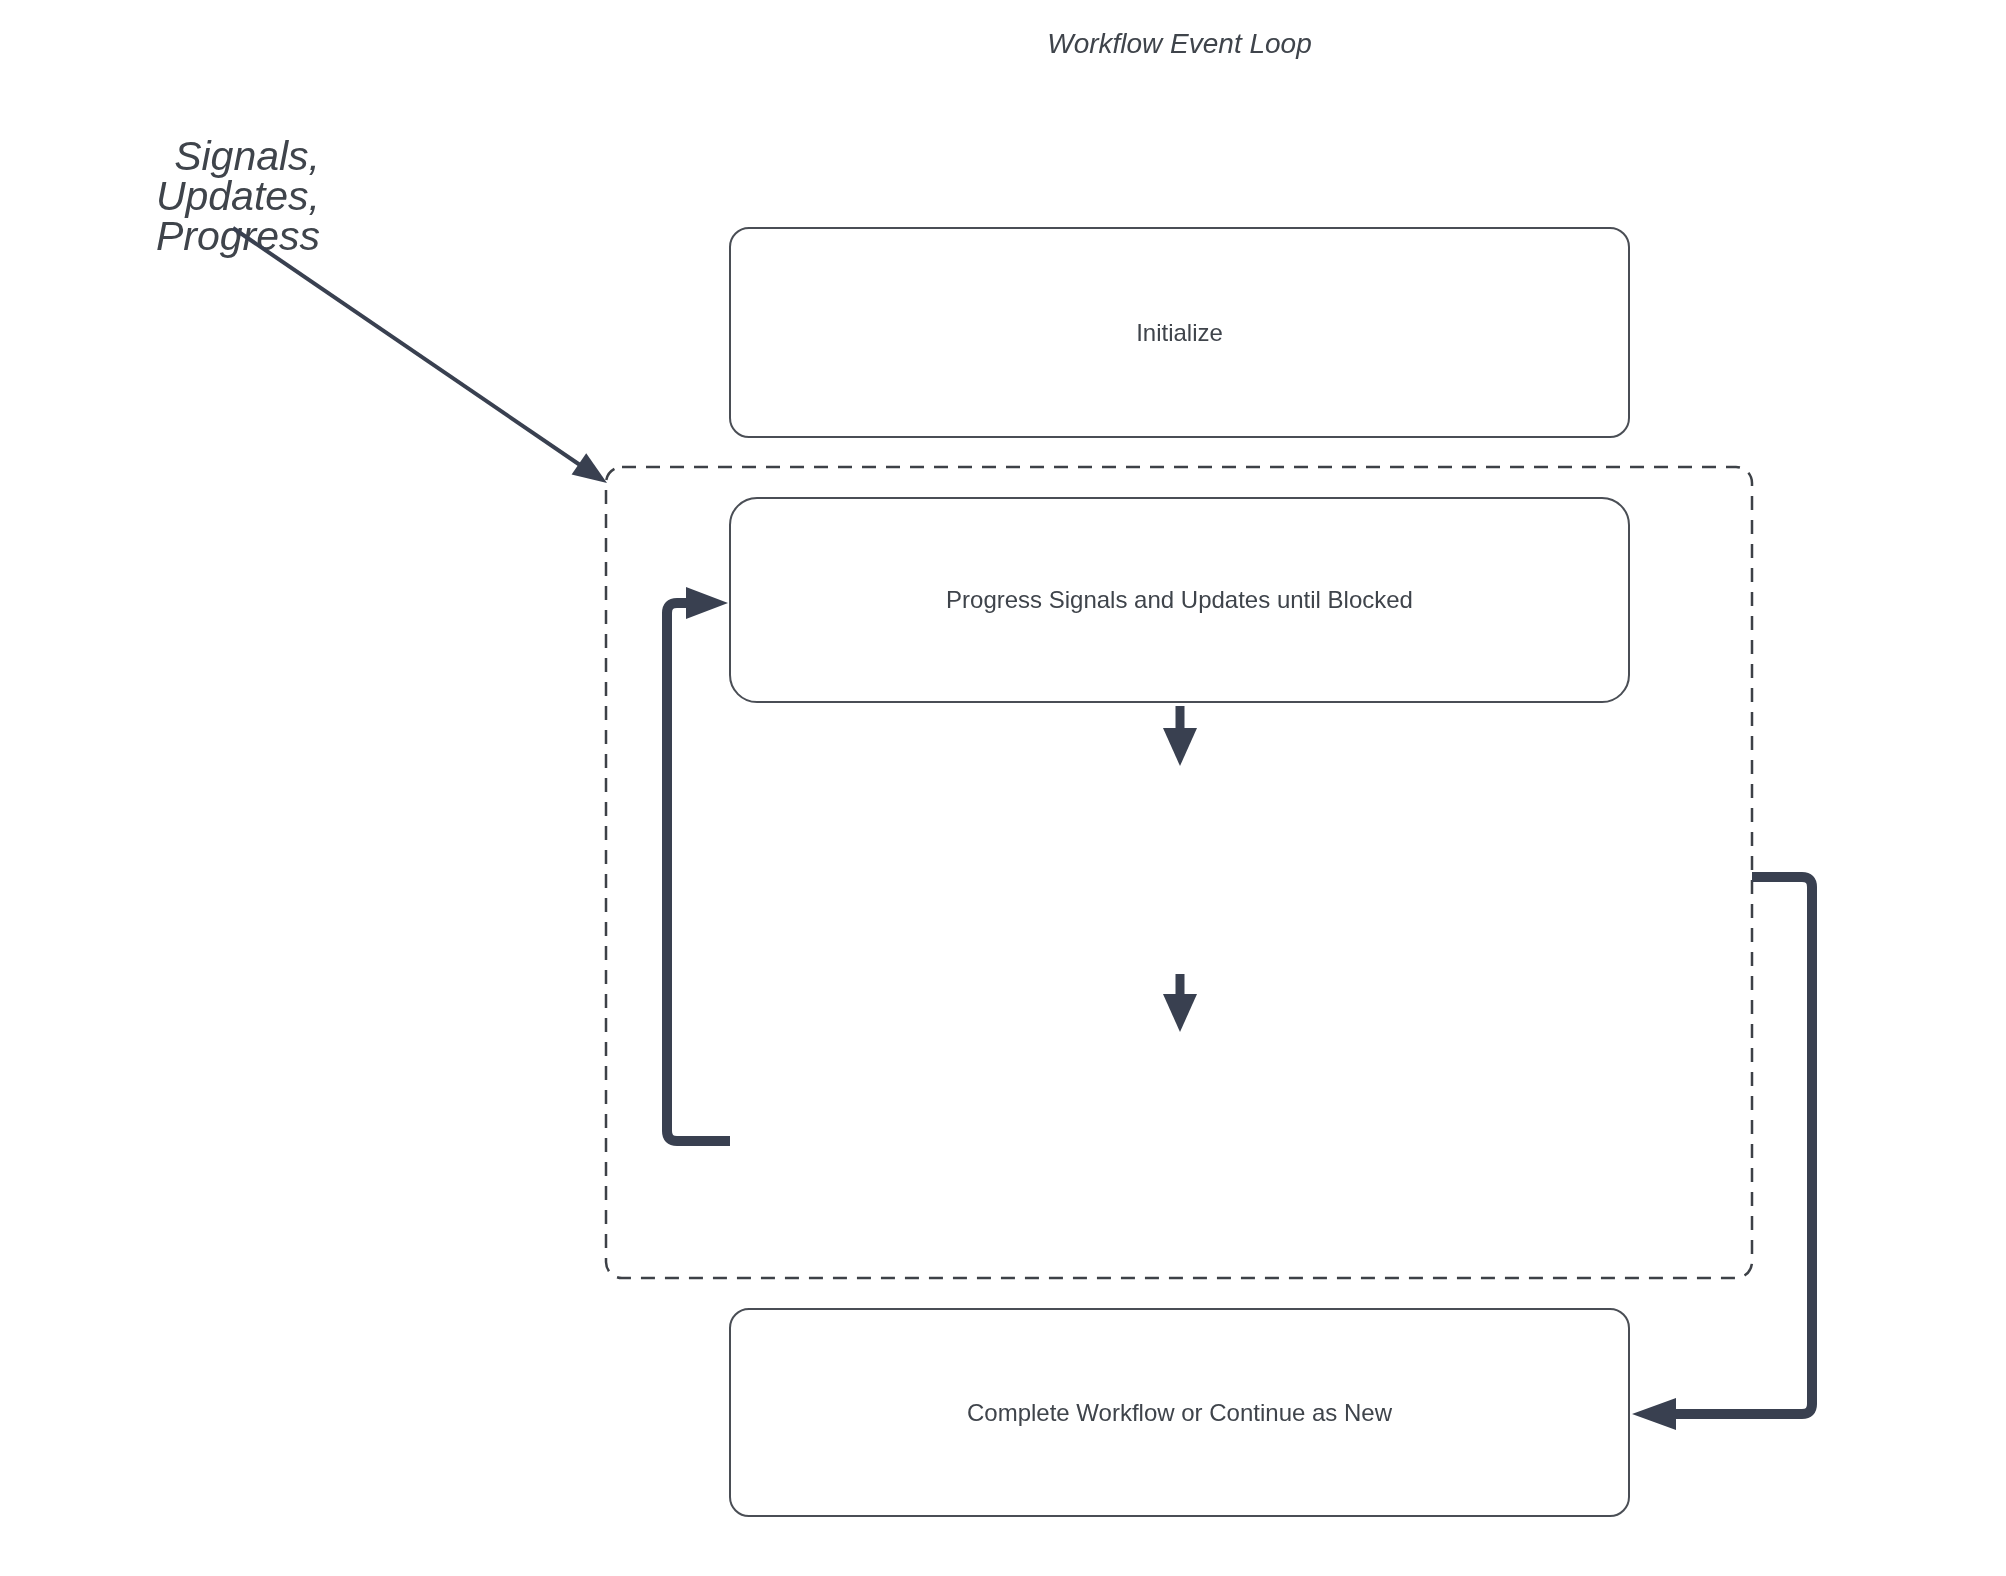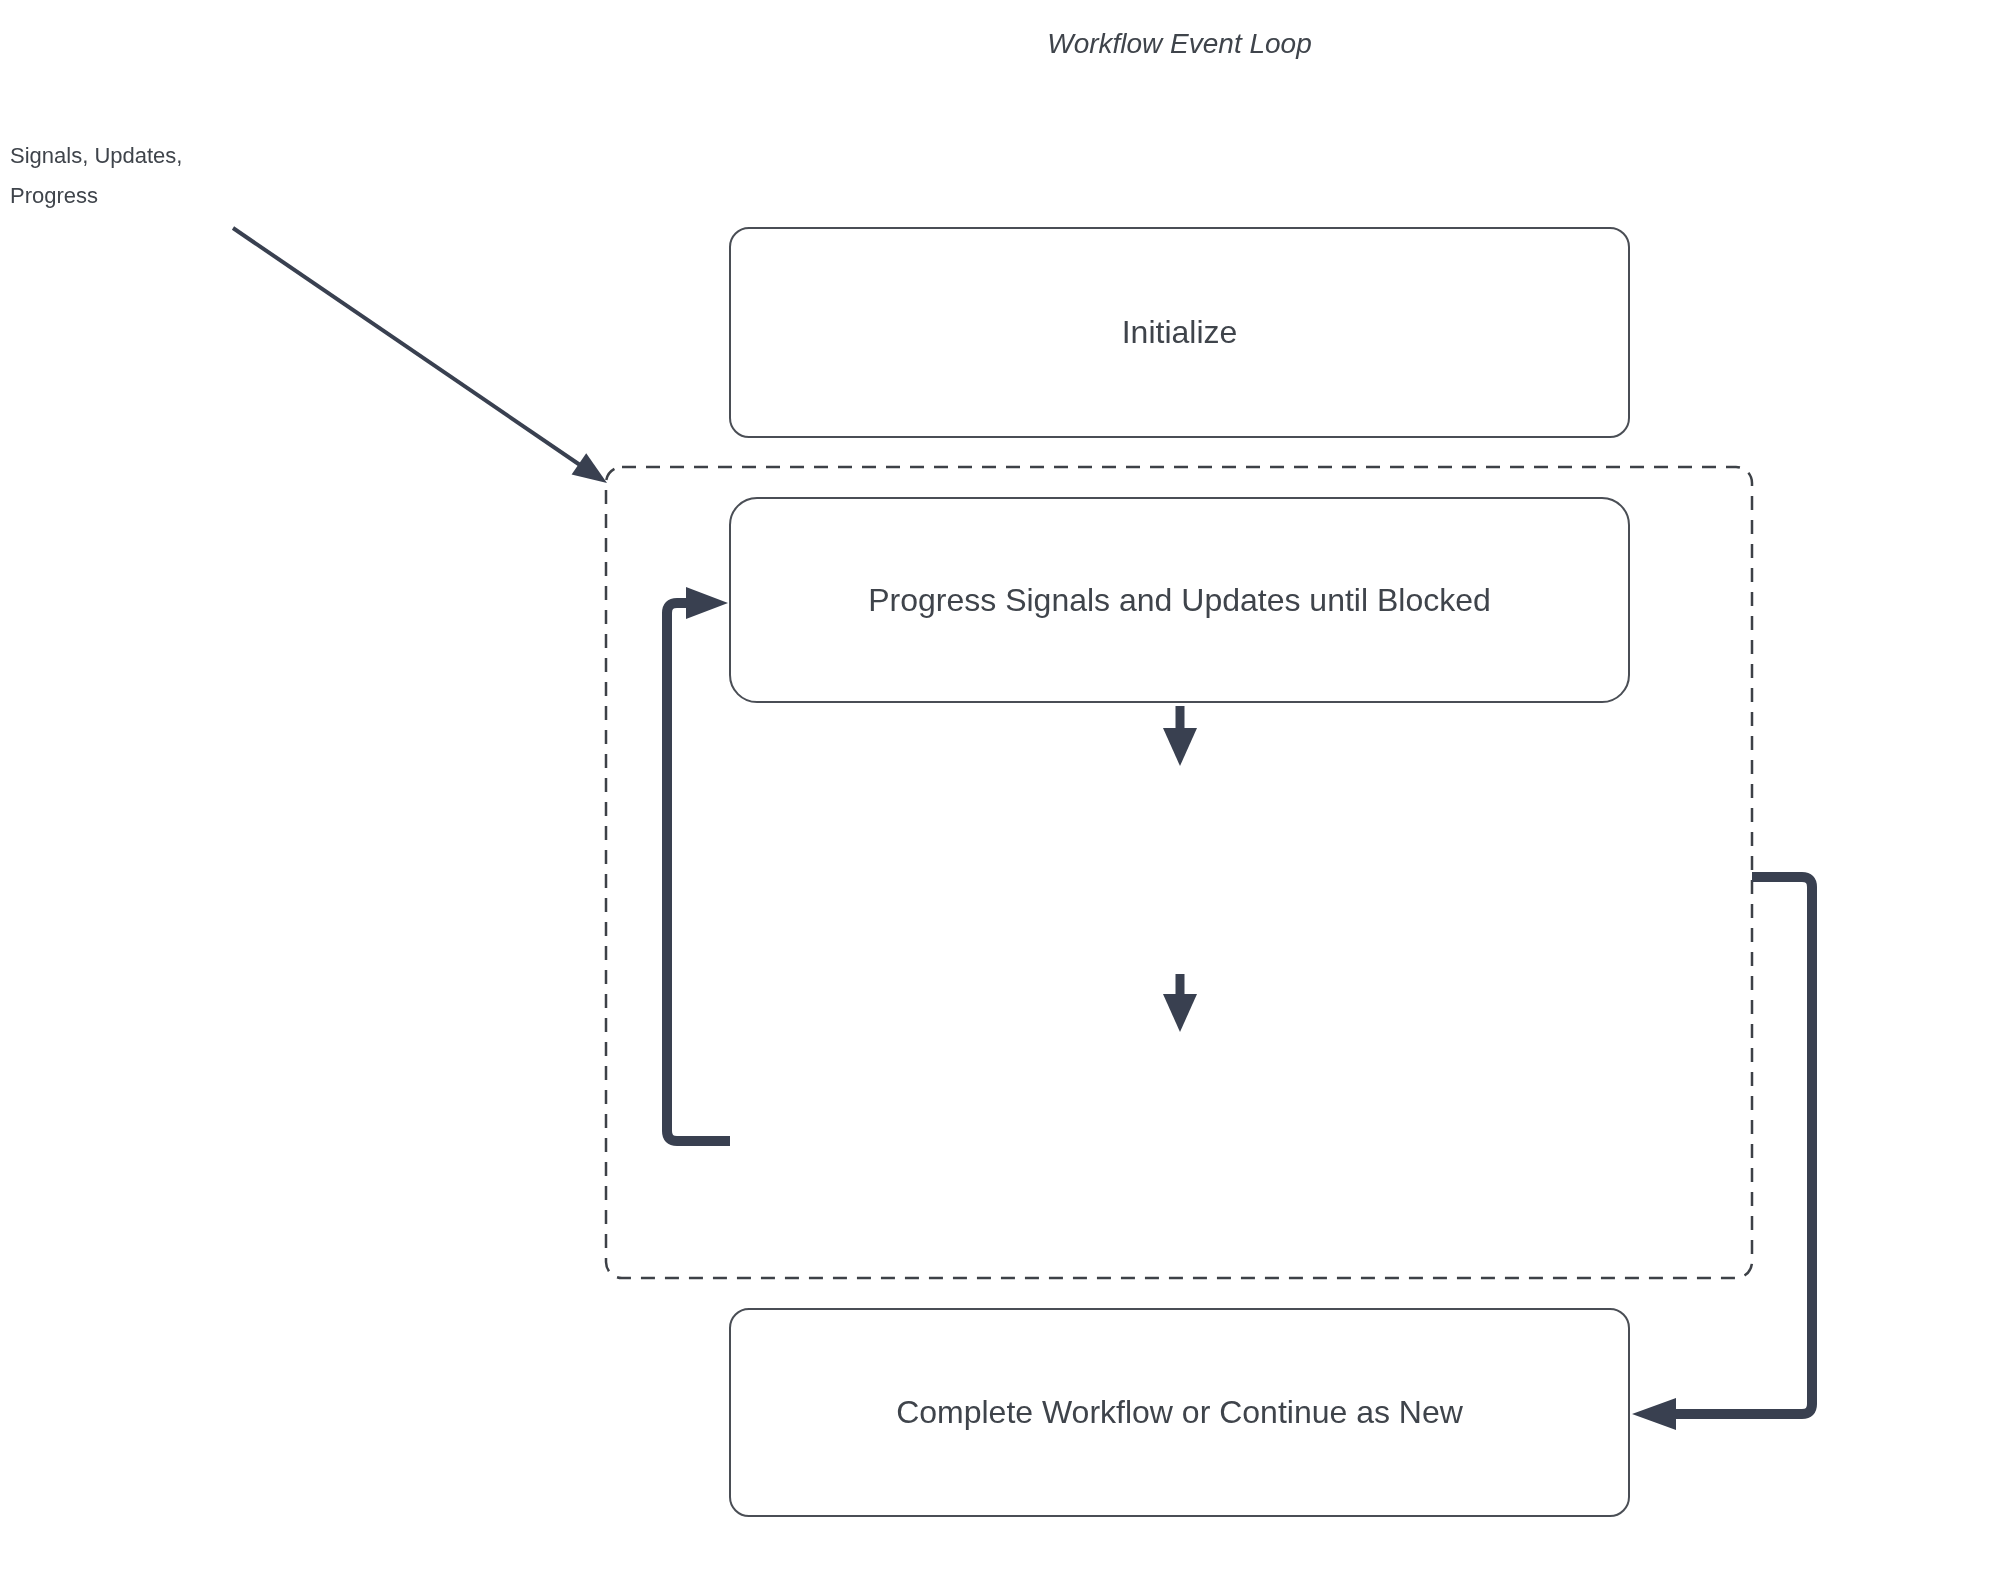--- a/index.html
+++ b/index.html
@@ -28,37 +28,38 @@
     text-align: center;
     font-size: 28px;
     font-style: italic;
     color: var(--color-text);
   }
   .annotation {
     position: absolute;
     left: 10px;
     top: 136px;
     width: 310px;
-    text-align: left;
-    font-size: 22px;
+    text-align: right;
+    font-size: 41px;
     line-height: 40px;
     color: var(--color-text);
+    font-style: italic;
   }
   .box {
     position: absolute;
     left: 729px;
     width: 901px;
     background: var(--color-background);
     border: 2px solid var(--color-box-border);
     border-radius: 20px;
     display: flex;
     align-items: center;
     justify-content: center;
     text-align: center;
-    font-size: 32px;
+    font-size: 24px;
     color: var(--color-text);
   }
   #box-initialize { top: 227px; height: 211px; }
   #box-signals    { top: 497px; height: 206px; border-radius: 28px; }
   #box-workflow   { top: 768px; height: 205px; }
   #box-queries    { top: 1034px; height: 214px; }
   #box-complete   { top: 1308px; height: 209px; }
   svg.edges {
     position: absolute;
     left: 0; top: 0;

